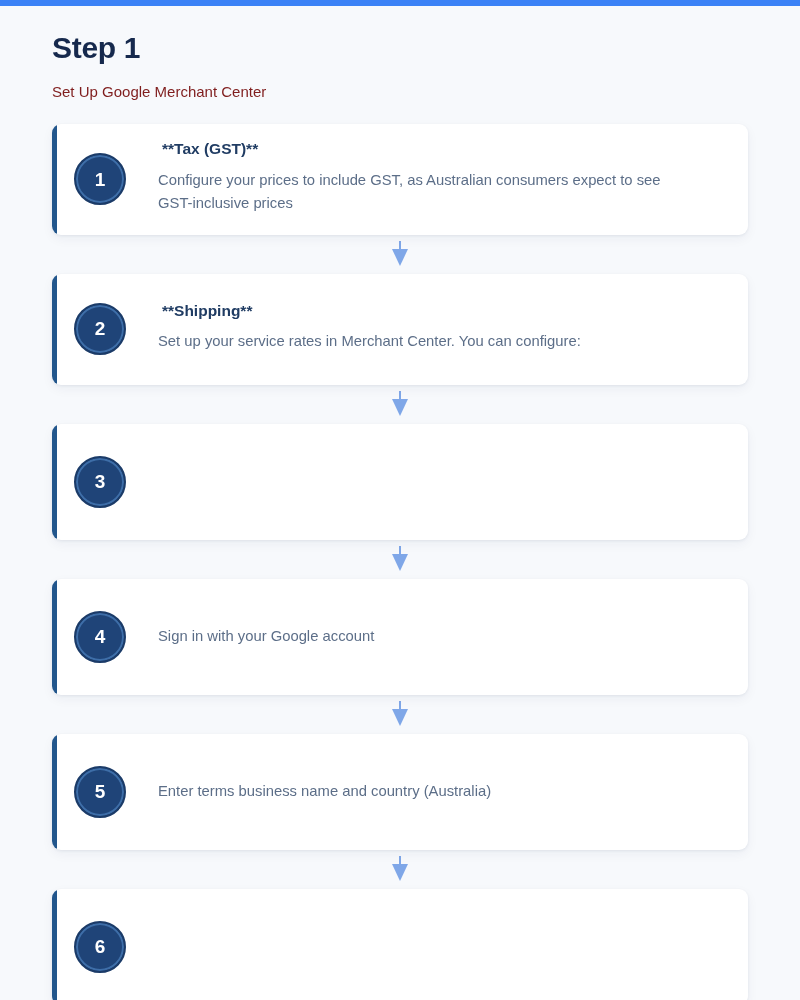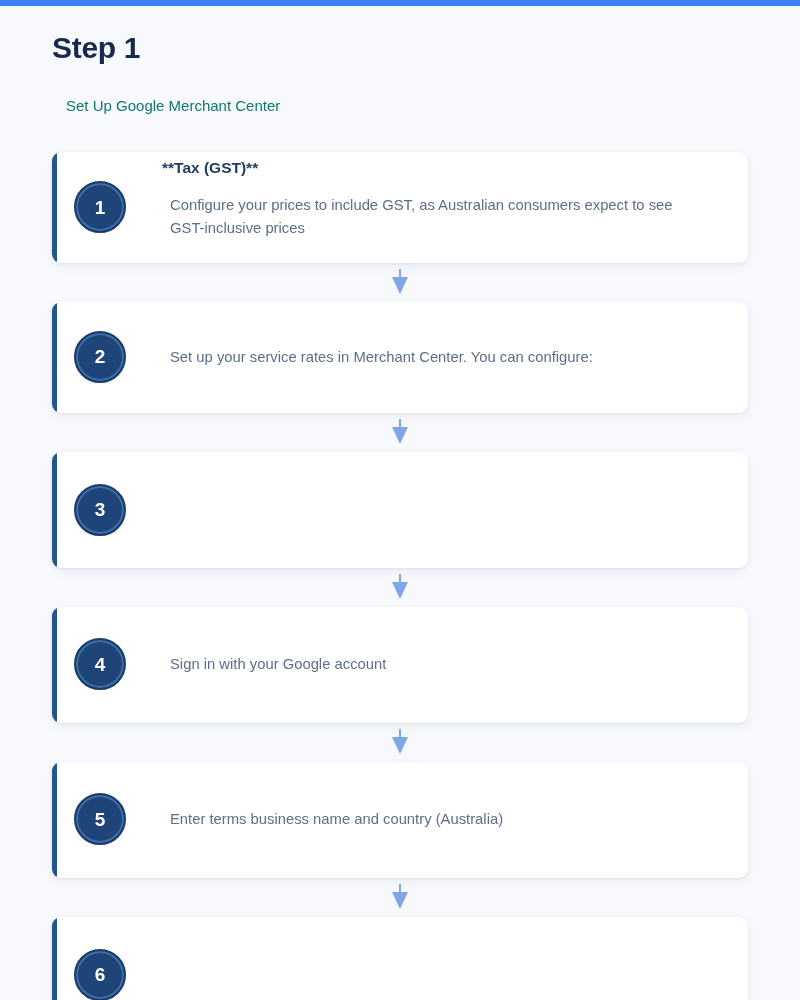--- a/index.html
+++ b/index.html
@@ -42,22 +42,22 @@
   .page-title {
     font-size: 30px;
     font-weight: bold;
     color: #16294d;
     letter-spacing: -0.3px;
     line-height: 1.1;
     margin: 0;
   }
   .page-subtitle {
     font-size: 15px;
-    color: #0f766e;
-    margin: 14px;
+    color: #7f1d1d;
+    margin: 0;
     padding-top: 18px;
     line-height: 1.3;
   }
 
   
   .steps {
     padding-top: 22px;
   }
 
   .step-card {
@@ -117,21 +117,21 @@
     font-size: 15.5px;
     font-weight: bold;
     color: #203c63;
     margin: 0 0 10px 8px;
     line-height: 1.25;
   }
   .step-title:empty { display: none; }
   .step-desc {
     font-size: 14.8px;
     color: #5c6e88;
-    margin: 16px;
+    margin: 4px;
     line-height: 1.55;
     max-width: 530px;
   }
 
   
   .connector {
     height: 39px;
     display: flex;
     align-items: center;
     justify-content: center;
@@ -172,20 +172,21 @@
             <rect x="8" y="0" width="2" height="10" fill="#7FA7E8"></rect>
             <polygon points="1,8 17,8 9,25" fill="#7FA7E8"></polygon>
           </svg>
         </span>
       </div>
       <div class="step-card tall">
         <div class="accent-bar"></div>
         <div class="step-inner">
           <div class="step-badge">2</div>
           <div class="step-text">
+            <div class="step-title">**Shipping**</div>
             <div class="step-desc">Set up your service rates in Merchant Center. You can configure:</div>
           </div>
         </div>
       </div>
       <div class="connector">
         <span>
           <svg class="arrow-icon" viewBox="0 0 18 26" xmlns="http://www.w3.org/2000/svg">
             <rect x="8" y="0" width="2" height="10" fill="#7FA7E8"></rect>
             <polygon points="1,8 17,8 9,25" fill="#7FA7E8"></polygon>
           </svg>

